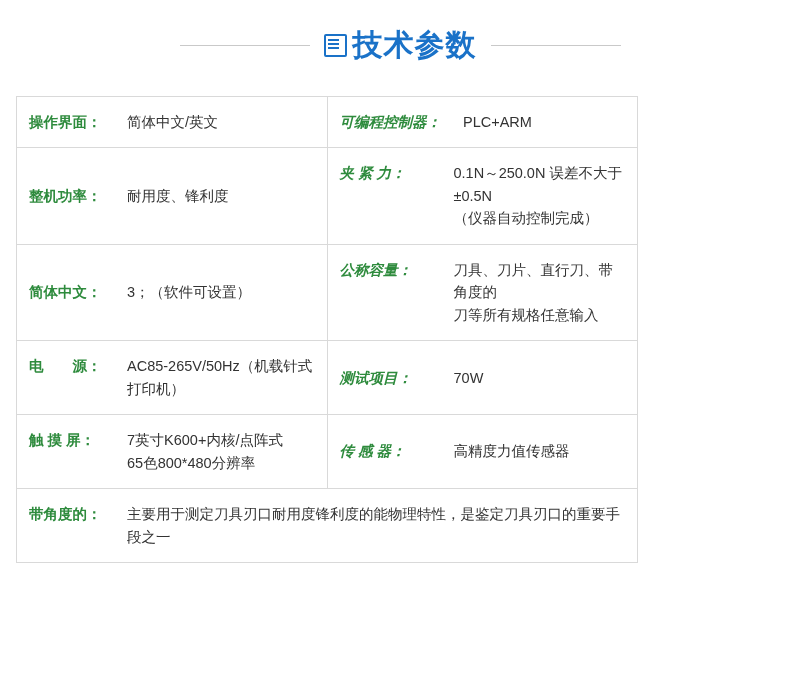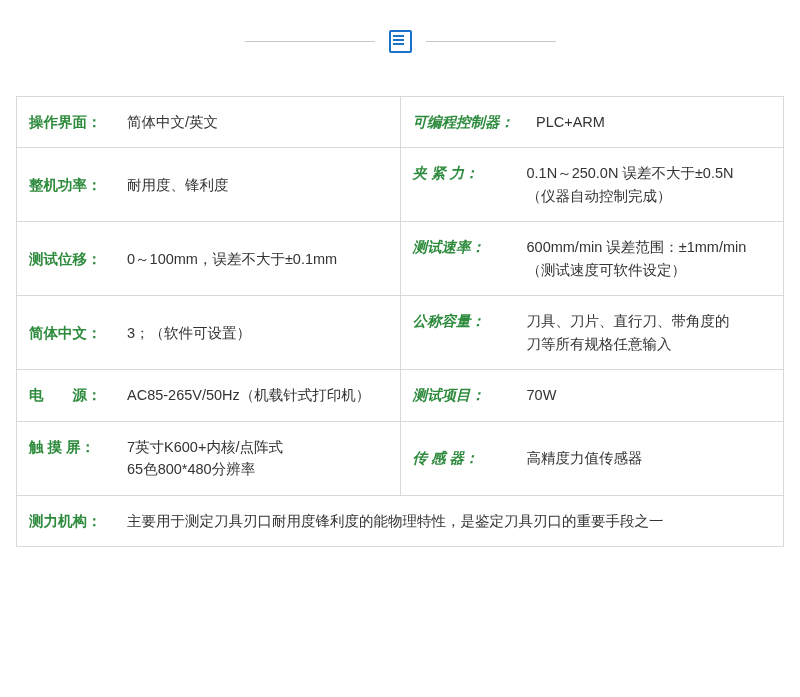--- a/index.html
+++ b/index.html
@@ -64,21 +64,21 @@
     color: #1a72c8;
     letter-spacing: 1px;
     line-height: 1;
   }
 
   
   .spec-table {
     position: absolute;
     left: 16px;
     top: 96px;
-    width: 768px;
+    width: 622px;
     border-collapse: collapse;
     table-layout: fixed;
   }
   .spec-table td {
     border: 1px solid #d9d9d9;
     padding: 0;
     vertical-align: middle;
   }
   .cell {
     display: flex;
@@ -111,20 +111,21 @@
 </style>
 </head>
 <body>
 
 <div class="page">
 
   <div class="title-wrap">
     <div class="title-rule"></div>
     <div class="title-block">
       <span class="title-icon"></span>
+      <span class="title-text">技术参数</span>
     </div>
     <div class="title-rule"></div>
   </div>
 
   <table class="spec-table">
     <tbody>
       <tr>
         <td>
           <div class="cell col-left">
             <span class="lbl">操作界面：</span>
@@ -149,35 +150,20 @@
           <div class="cell col-right">
             <span class="lbl">夹 紧 力：</span>
             <span class="val">0.1N～250.0N 误差不大于±0.5N
 （仪器自动控制完成）</span>
           </div>
         </td>
       </tr>
       <tr>
         <td>
           <div class="cell col-left">
-            <span class="lbl">测试位移：</span>
-            <span class="val">0～100mm，误差不大于±0.1mm</span>
-          </div>
-        </td>
-        <td>
-          <div class="cell col-right">
-            <span class="lbl">测试速率：</span>
-            <span class="val">600mm/min 误差范围：±1mm/min
-（测试速度可软件设定）</span>
-          </div>
-        </td>
-      </tr>
-      <tr>
-        <td>
-          <div class="cell col-left">
             <span class="lbl">简体中文：</span>
             <span class="val">3；（软件可设置）</span>
           </div>
         </td>
         <td>
           <div class="cell col-right">
             <span class="lbl">公称容量：</span>
             <span class="val">刀具、刀片、直行刀、带角度的
 刀等所有规格任意输入</span>
           </div>
@@ -208,21 +194,21 @@
         <td>
           <div class="cell col-right">
             <span class="lbl">传 感 器：</span>
             <span class="val">高精度力值传感器</span>
           </div>
         </td>
       </tr>
       <tr>
         <td colspan="2">
           <div class="cell full-cell">
-            <span class="lbl">测力机构：</span>
+            <span class="lbl">带角度的：</span>
             <span class="val">主要用于测定刀具刃口耐用度锋利度的能物理特性，是鉴定刀具刃口的重要手段之一</span>
           </div>
         </td>
       </tr>
     </tbody>
   </table>
 
 </div>
 
 </body></html>

